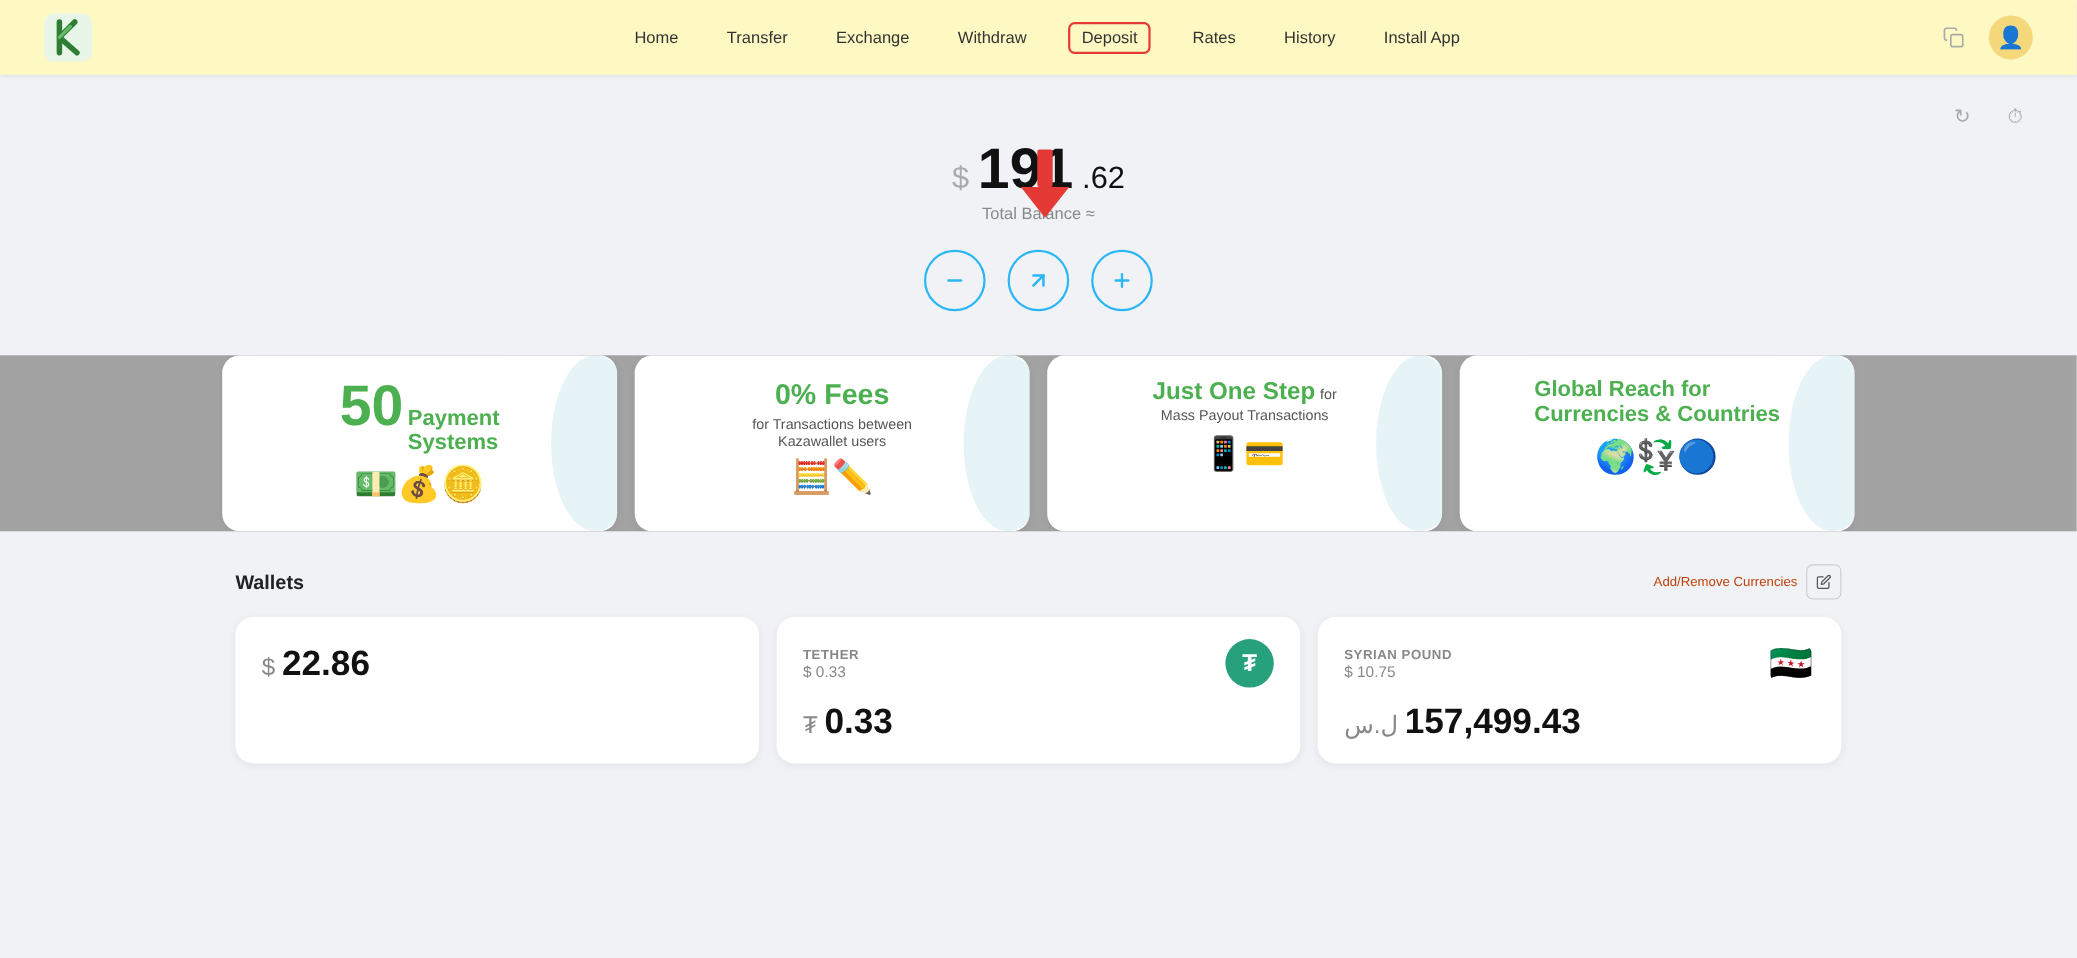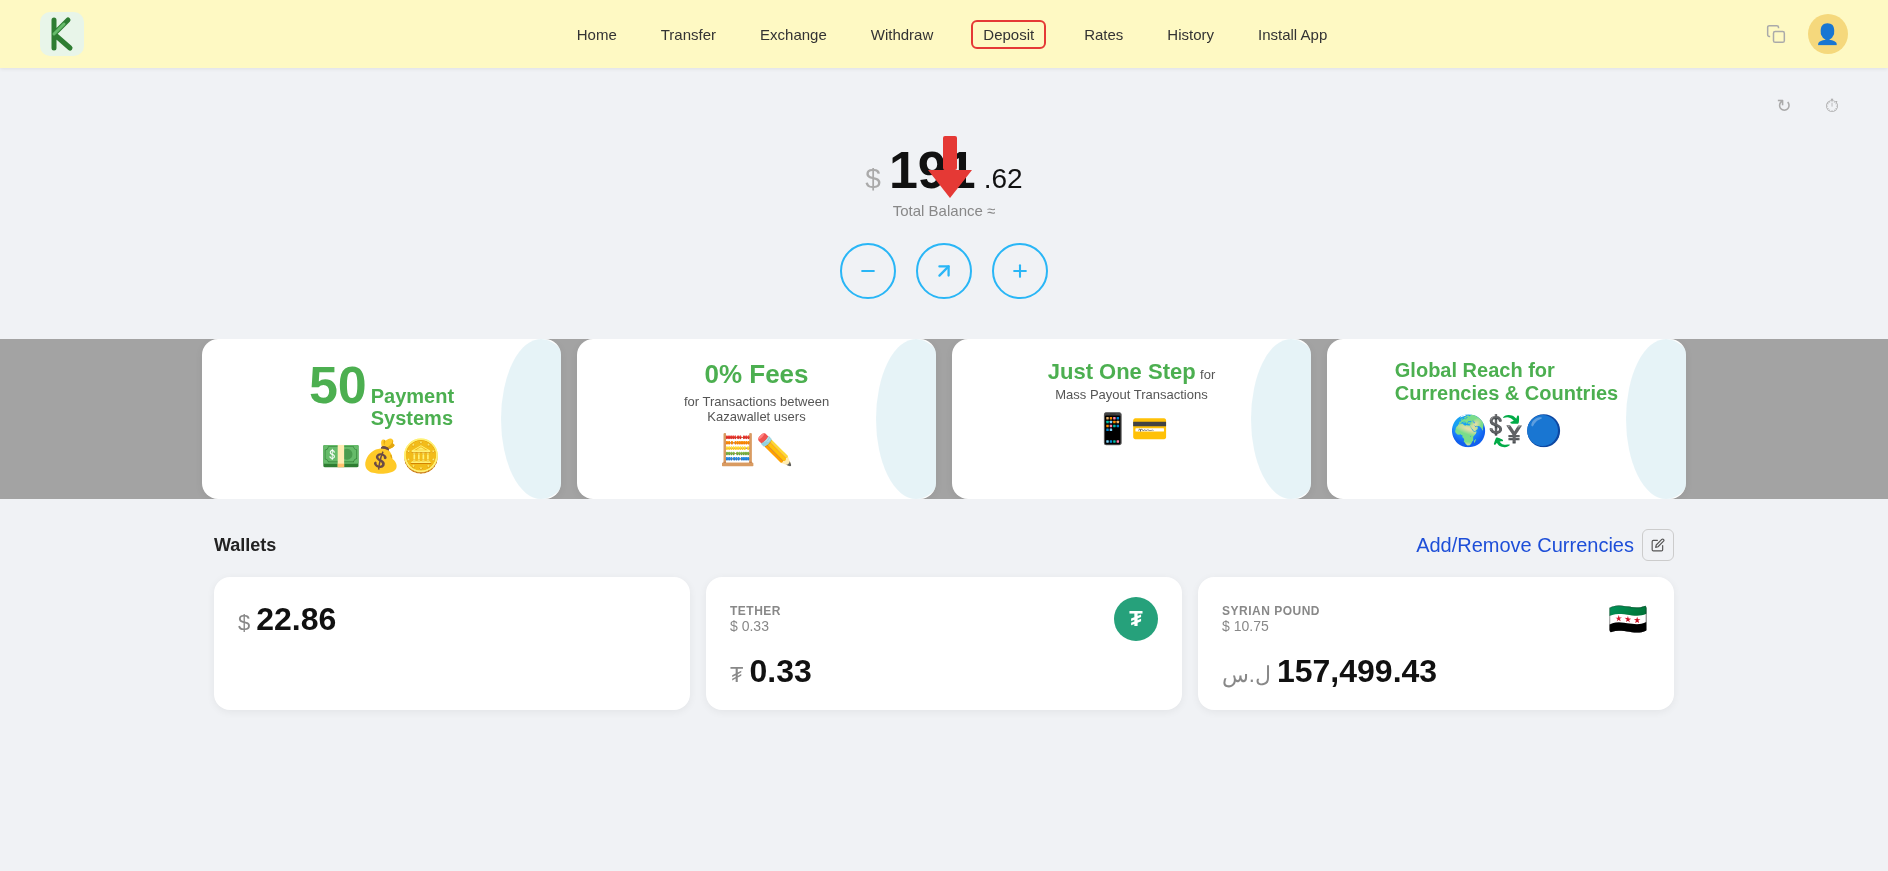--- a/index.html
+++ b/index.html
@@ -113,21 +113,20 @@
     .balance-dollar-sign {
       font-size: 28px;
       color: #aaa;
       font-weight: 300;
     }
     .balance-main {
       font-size: 52px;
       font-weight: 800;
       color: #111;
       line-height: 1;
-      margin-top: 16px;
     }
     .balance-cents {
       font-size: 28px;
       font-weight: 400;
       color: #111;
     }
     .balance-label {
       font-size: 15px;
       color: #888;
       margin-top: 6px;
@@ -232,22 +231,22 @@
     }
     .wallets-title {
       font-size: 18px;
       font-weight: 600;
       color: #222;
     }
     .add-remove-btn {
       display: flex;
       align-items: center;
       gap: 8px;
-      font-size: 20px;
-      color: #1d4ed8;
+      font-size: 12px;
+      color: #c2410c;
       cursor: pointer;
       text-align: right;
     }
     .edit-icon-box {
       width: 32px;
       height: 32px;
       border: 1.5px solid #ccc;
       border-radius: 6px;
       display: flex;
       align-items: center;

